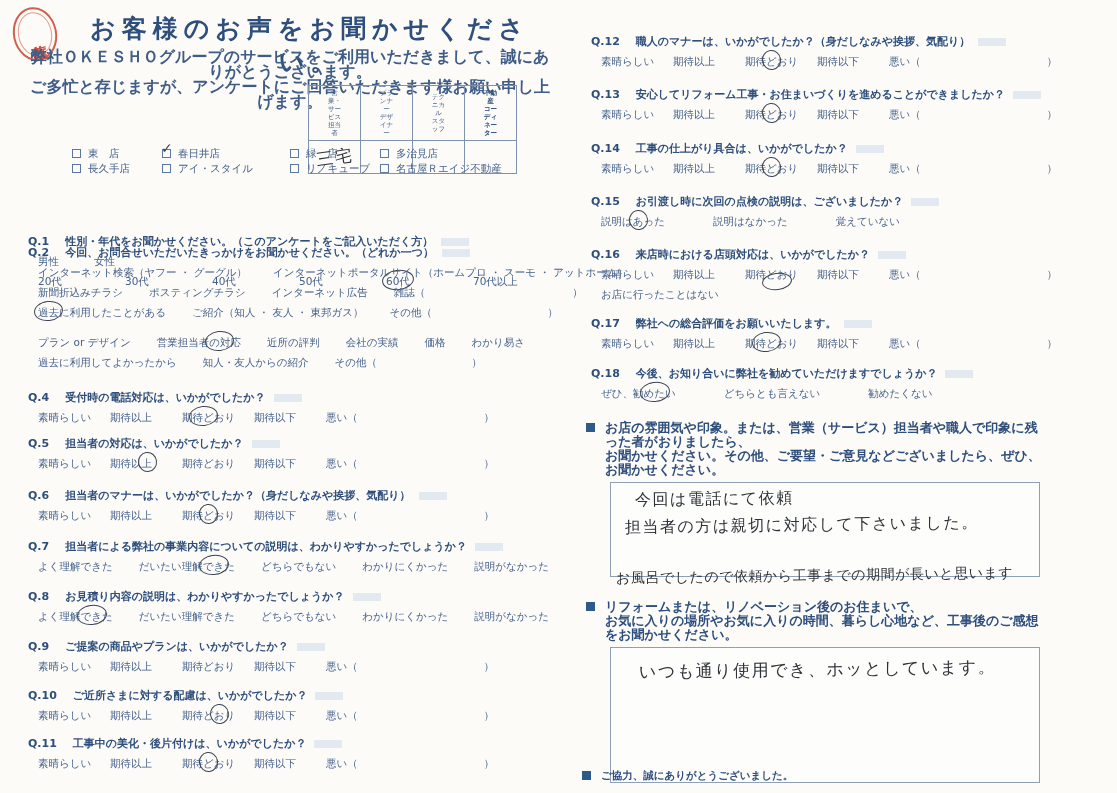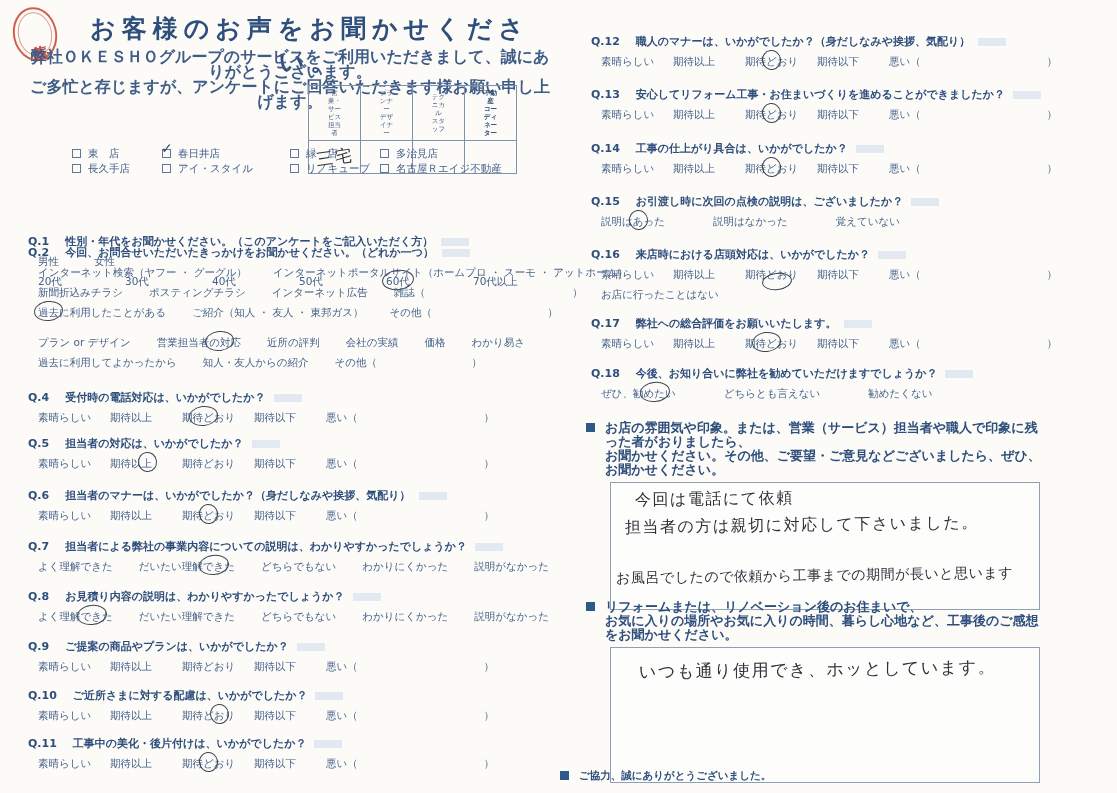--- a/index.html
+++ b/index.html
@@ -72,29 +72,29 @@
                     border:1.6px solid #3c4554; border-radius:50%; transform:rotate(-7deg); }
   .circled.below::after { top:40%; bottom:-70%; }
 
   
   .free { position:absolute; left:586px; width:458px; }
   .free1 { top:421px; } .free2 { top:600px; }
   .free-head { display:flex; font-size:13px; font-weight:bold; color:#2e4e7c; line-height:14px; }
   .bullet { flex:none; width:9px; height:9px; background:#2e5a8a; margin:2px 10px 0 0; }
   .free-box { position:relative; margin:5px 0 0 24px; width:430px;
               border:1px solid #8fa0b5; background:#fdfdfb; }
-  .free1 .free-box { height:128px;text-decoration:underline; } .free2 .free-box { height:136px; }
+  .free1 .free-box { height:95px;text-decoration:underline; } .free2 .free-box { height:136px; }
   .hw { position:absolute; color:#2d3138; letter-spacing:1.5px; white-space:nowrap;
         transform:rotate(-0.8deg); }
   .free1 .hw:nth-child(1){ left:24px; top:6px;  font-size:16px; }
   .free1 .hw:nth-child(2){ left:14px; top:32px; font-size:16px; }
   .free1 .hw:nth-child(3){ left:5px;  top:84px; font-size:14px; letter-spacing:0.5px; }
   .free2 .hw:nth-child(1){ left:28px; top:10px; font-size:17px; }
 
-  .footer-line { position:absolute; left:560px; top:769px; display:flex;
+  .footer-line { position:absolute; left:582px; top:769px; display:flex;
                  font-size:10.5px; font-weight:bold; color:#2e4e7c; }
 </style>
 </head>
 <body>
 
 <div class="sheet">
 
   <div class="stamp">
     <span class="stamp-text">佐藤</span>
   </div>

